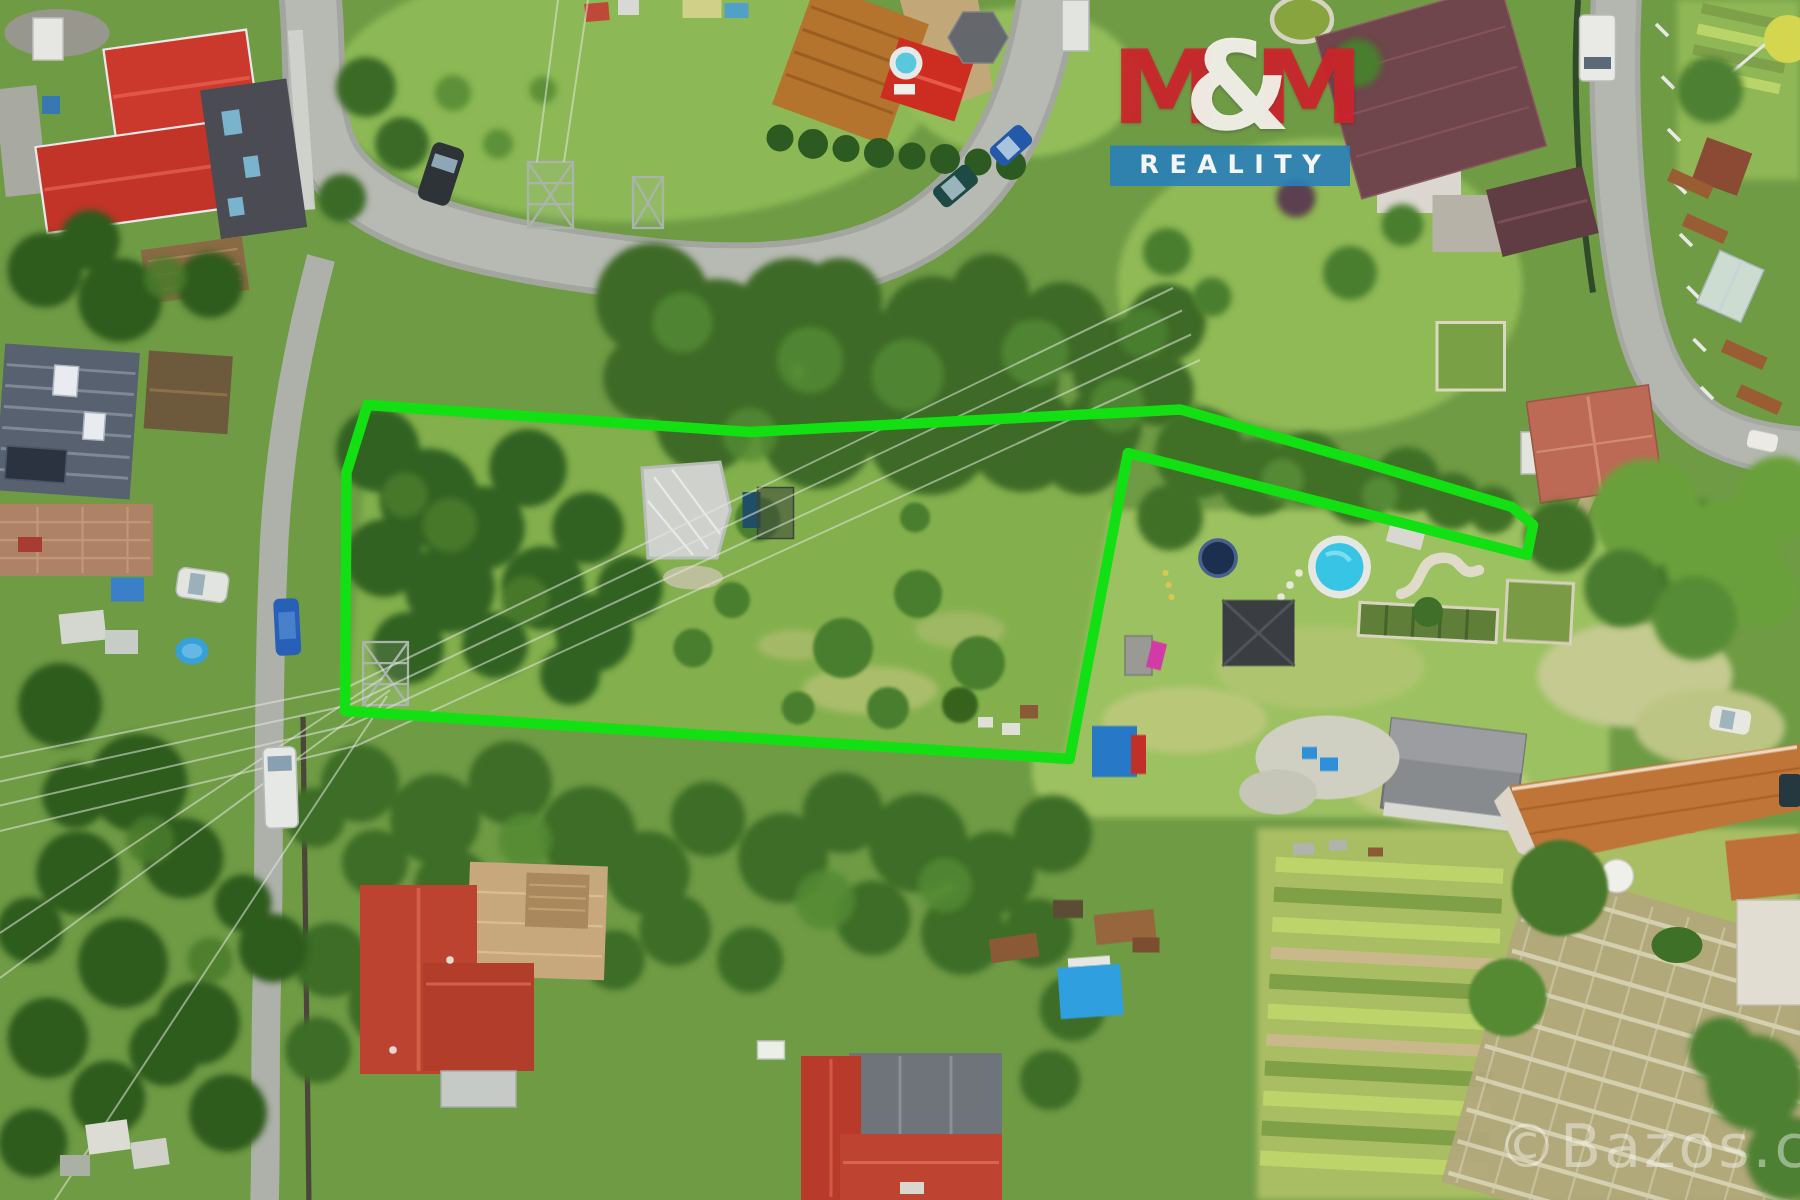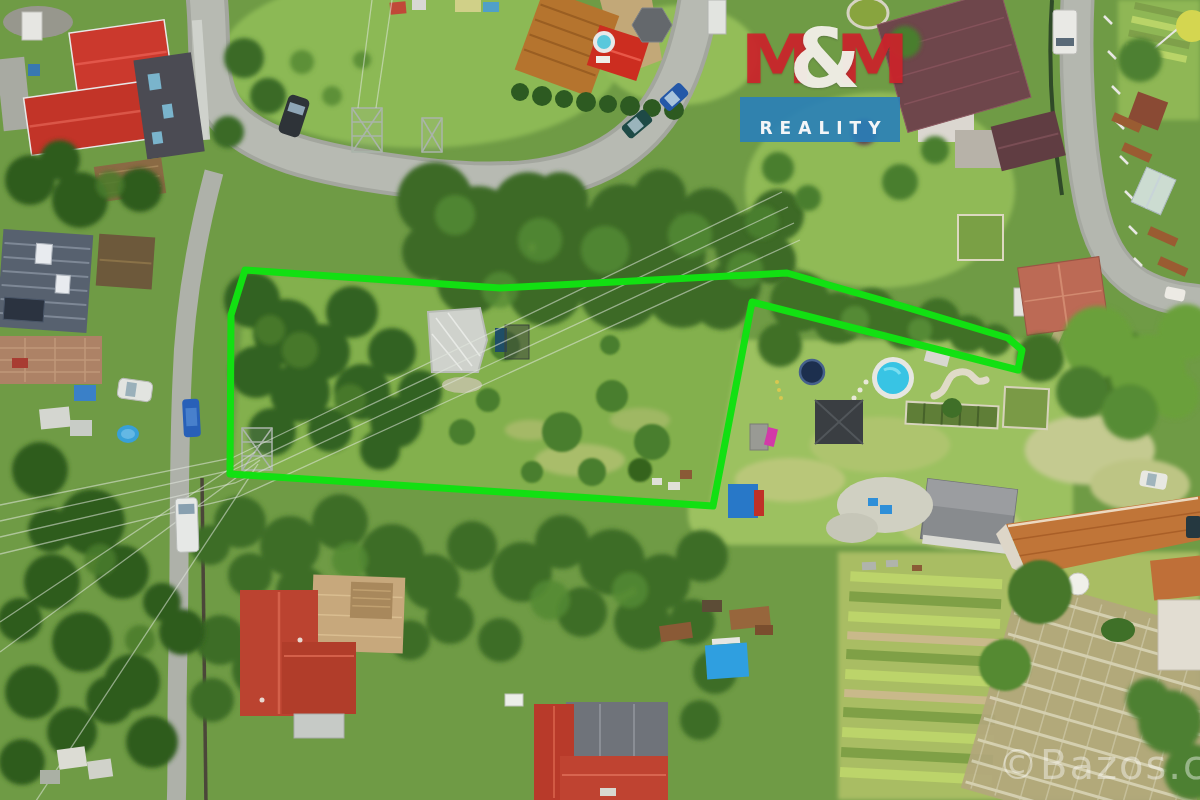--- a/index.html
+++ b/index.html
@@ -9,21 +9,21 @@
   
   .logo{position:absolute;left:740px;top:24px;width:160px;text-align:center;}
   .logo-mm{display:flex;justify-content:center;align-items:center;height:70px;
            font-weight:bold;font-size:74px;letter-spacing:-10px;line-height:64px;
            color:rgba(205,36,43,0.92);text-shadow:0 1px 2px rgba(90,0,0,0.25);}
   .logo-mm .m{transform:scaleY(0.92);}
   .logo-mm .amp{position:relative;z-index:2;margin:0 -15px;font-size:82px;
                 color:rgba(242,240,232,0.96);text-shadow:0 1px 2px rgba(60,60,60,0.35);}
   .logo-banner{margin-top:3px;background:rgba(41,127,185,0.9);color:#f3f5f7;
                font-weight:bold;font-size:17px;letter-spacing:7px;
-               padding:21px 0 4px 7px;}
+               padding:3px 0 4px 7px;}
   
   .watermark{position:absolute;left:998px;top:742px;font-size:40px;letter-spacing:2px;
              color:rgba(255,255,255,0.42);white-space:nowrap;}
 </style>
 </head>
 <body>
 
 <div class="stage">
 
 <svg width="1200" height="800" viewBox="0 0 1200 800">

